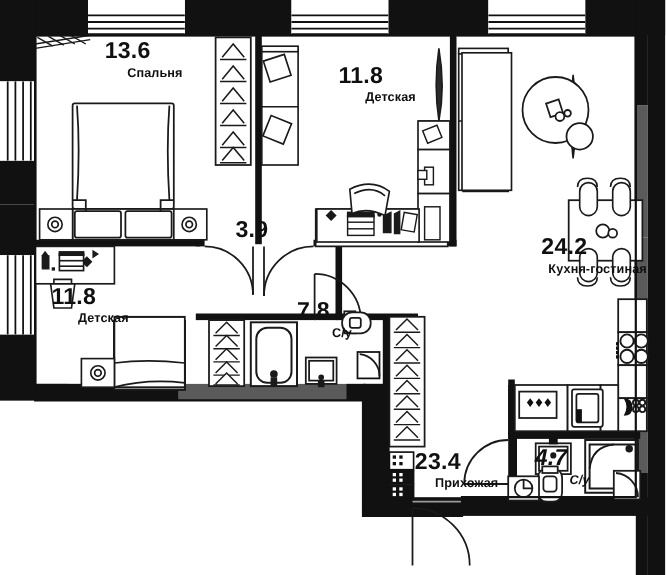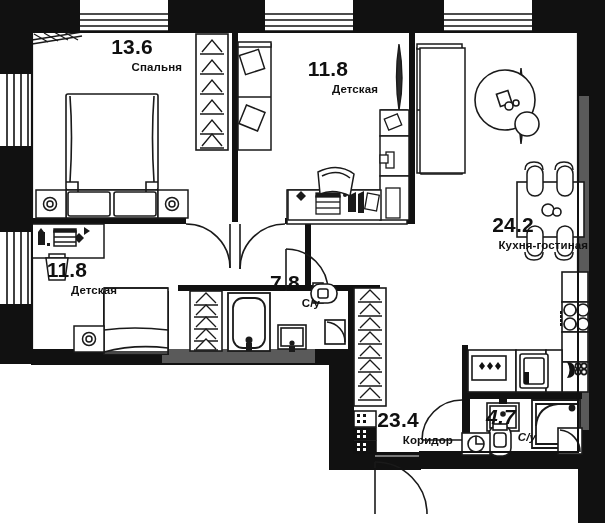--- a/index.html
+++ b/index.html
@@ -445,51 +445,52 @@
       <rect x="558" y="428" width="24" height="26"></rect>
       <path d="M560 430 A22 22 0 0 1 580 452" fill="none"></path>
     </g>
 
     <g fill="none" stroke="#111111" stroke-width="2">
       <path d="M32 32 H578 V452 H420 V469 H330 V364 H32 Z"></path>
     </g>
 
   </svg>
 
-  <div class="room-label" style="left:82px;top:36px;width:100px;">
+  <div class="room-label" style="left:66px;top:36px;width:100px;">
     <div class="room-area">13.6</div>
     <div class="room-name">Спальня</div>
   </div>
 
   <div class="room-label" style="left:278px;top:58px;width:100px;">
     <div class="room-area">11.8</div>
     <div class="room-name">Детская</div>
   </div>
 
   <div class="room-label" style="left:179px;top:198px;width:100px;">
+    <div class="room-area">3.9</div>
   </div>
 
   <div class="room-label" style="left:17px;top:259px;width:100px;">
     <div class="room-area">11.8</div>
     <div class="room-name">Детская</div>
   </div>
 
   <div class="room-label" style="left:250px;top:272px;width:70px;">
     <div class="room-area">7.8</div>
     <div class="room-name">С/у</div>
   </div>
 
   <div class="room-label" style="left:438px;top:214px;width:150px;">
     <div class="room-area">24.2</div>
     <div class="room-name">Кухня-гостиная</div>
   </div>
 
   <div class="room-label" style="left:343px;top:409px;width:110px;">
     <div class="room-area">23.4</div>
-    <div class="room-name">Коридор</div>
+    <div class="room-name">Прихожая</div>
   </div>
 
   <div class="room-label" style="left:466px;top:406px;width:70px;font-style:italic;">
     <div class="room-area">4.7</div>
     <div class="room-name">С/у</div>
   </div>
 
 </div>
 
 </body></html>

